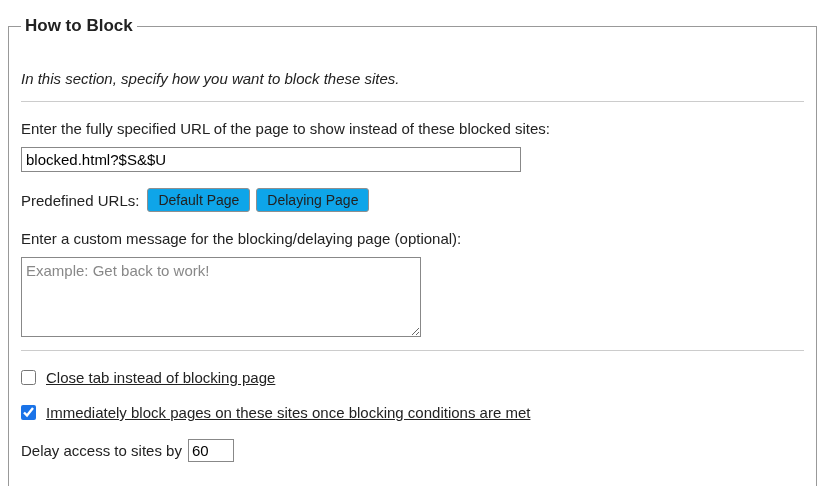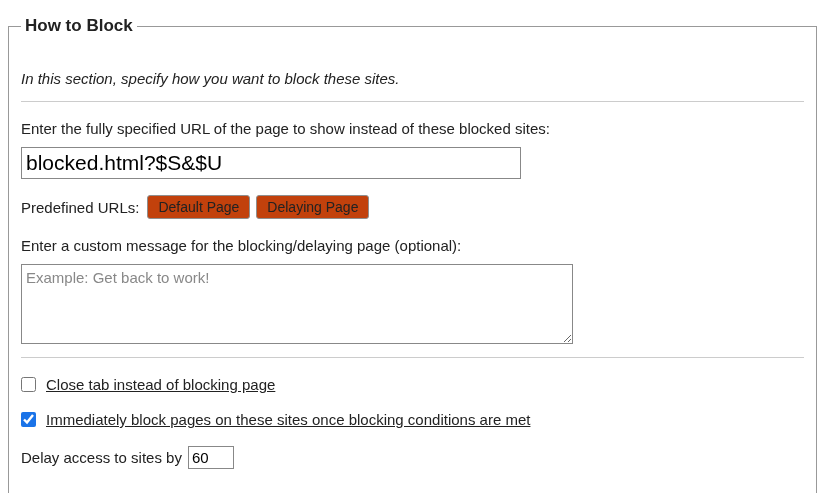--- a/index.html
+++ b/index.html
@@ -30,48 +30,48 @@
     hr {
       border: none;
       border-top: 1px solid #ccc;
       margin: 10px 0 18px 0;
     }
     .field-label {
       margin: 0 0 10px 0;
     }
     input[type="text"].url-input {
       width: 500px;
-      font-size: 21px;
+      font-size: 15px;
       padding: 3px 4px;
       border: 1px solid #888;
       font-family: Arial, Helvetica, sans-serif;
     }
     .predef-row {
       margin-top: 16px;
       display: flex;
       align-items: center;
       gap: 6px;
       flex-wrap: wrap;
     }
     .predef-label {
       margin-right: 2px;
     }
     button.predef-btn {
       font-size: 14px;
       padding: 3px 10px;
-      background: #c2410c;
+      background: #0ea5e9;
       border: 1px solid #8f8f8f;
       border-radius: 3px;
       color: #222;
       cursor: pointer;
       font-family: Arial, Helvetica, sans-serif;
     }
     .msg-label { margin-top: 18px; margin-bottom: 10px; }
     textarea.msg-area {
-      width: 552px;
+      width: 400px;
       height: 80px;
       font-size: 15px;
       font-family: Arial, Helvetica, sans-serif;
       padding: 4px;
       border: 1px solid #888;
       resize: both;
       color: #222;
     }
     textarea.msg-area::placeholder { color: #888; }
     .check-row {

